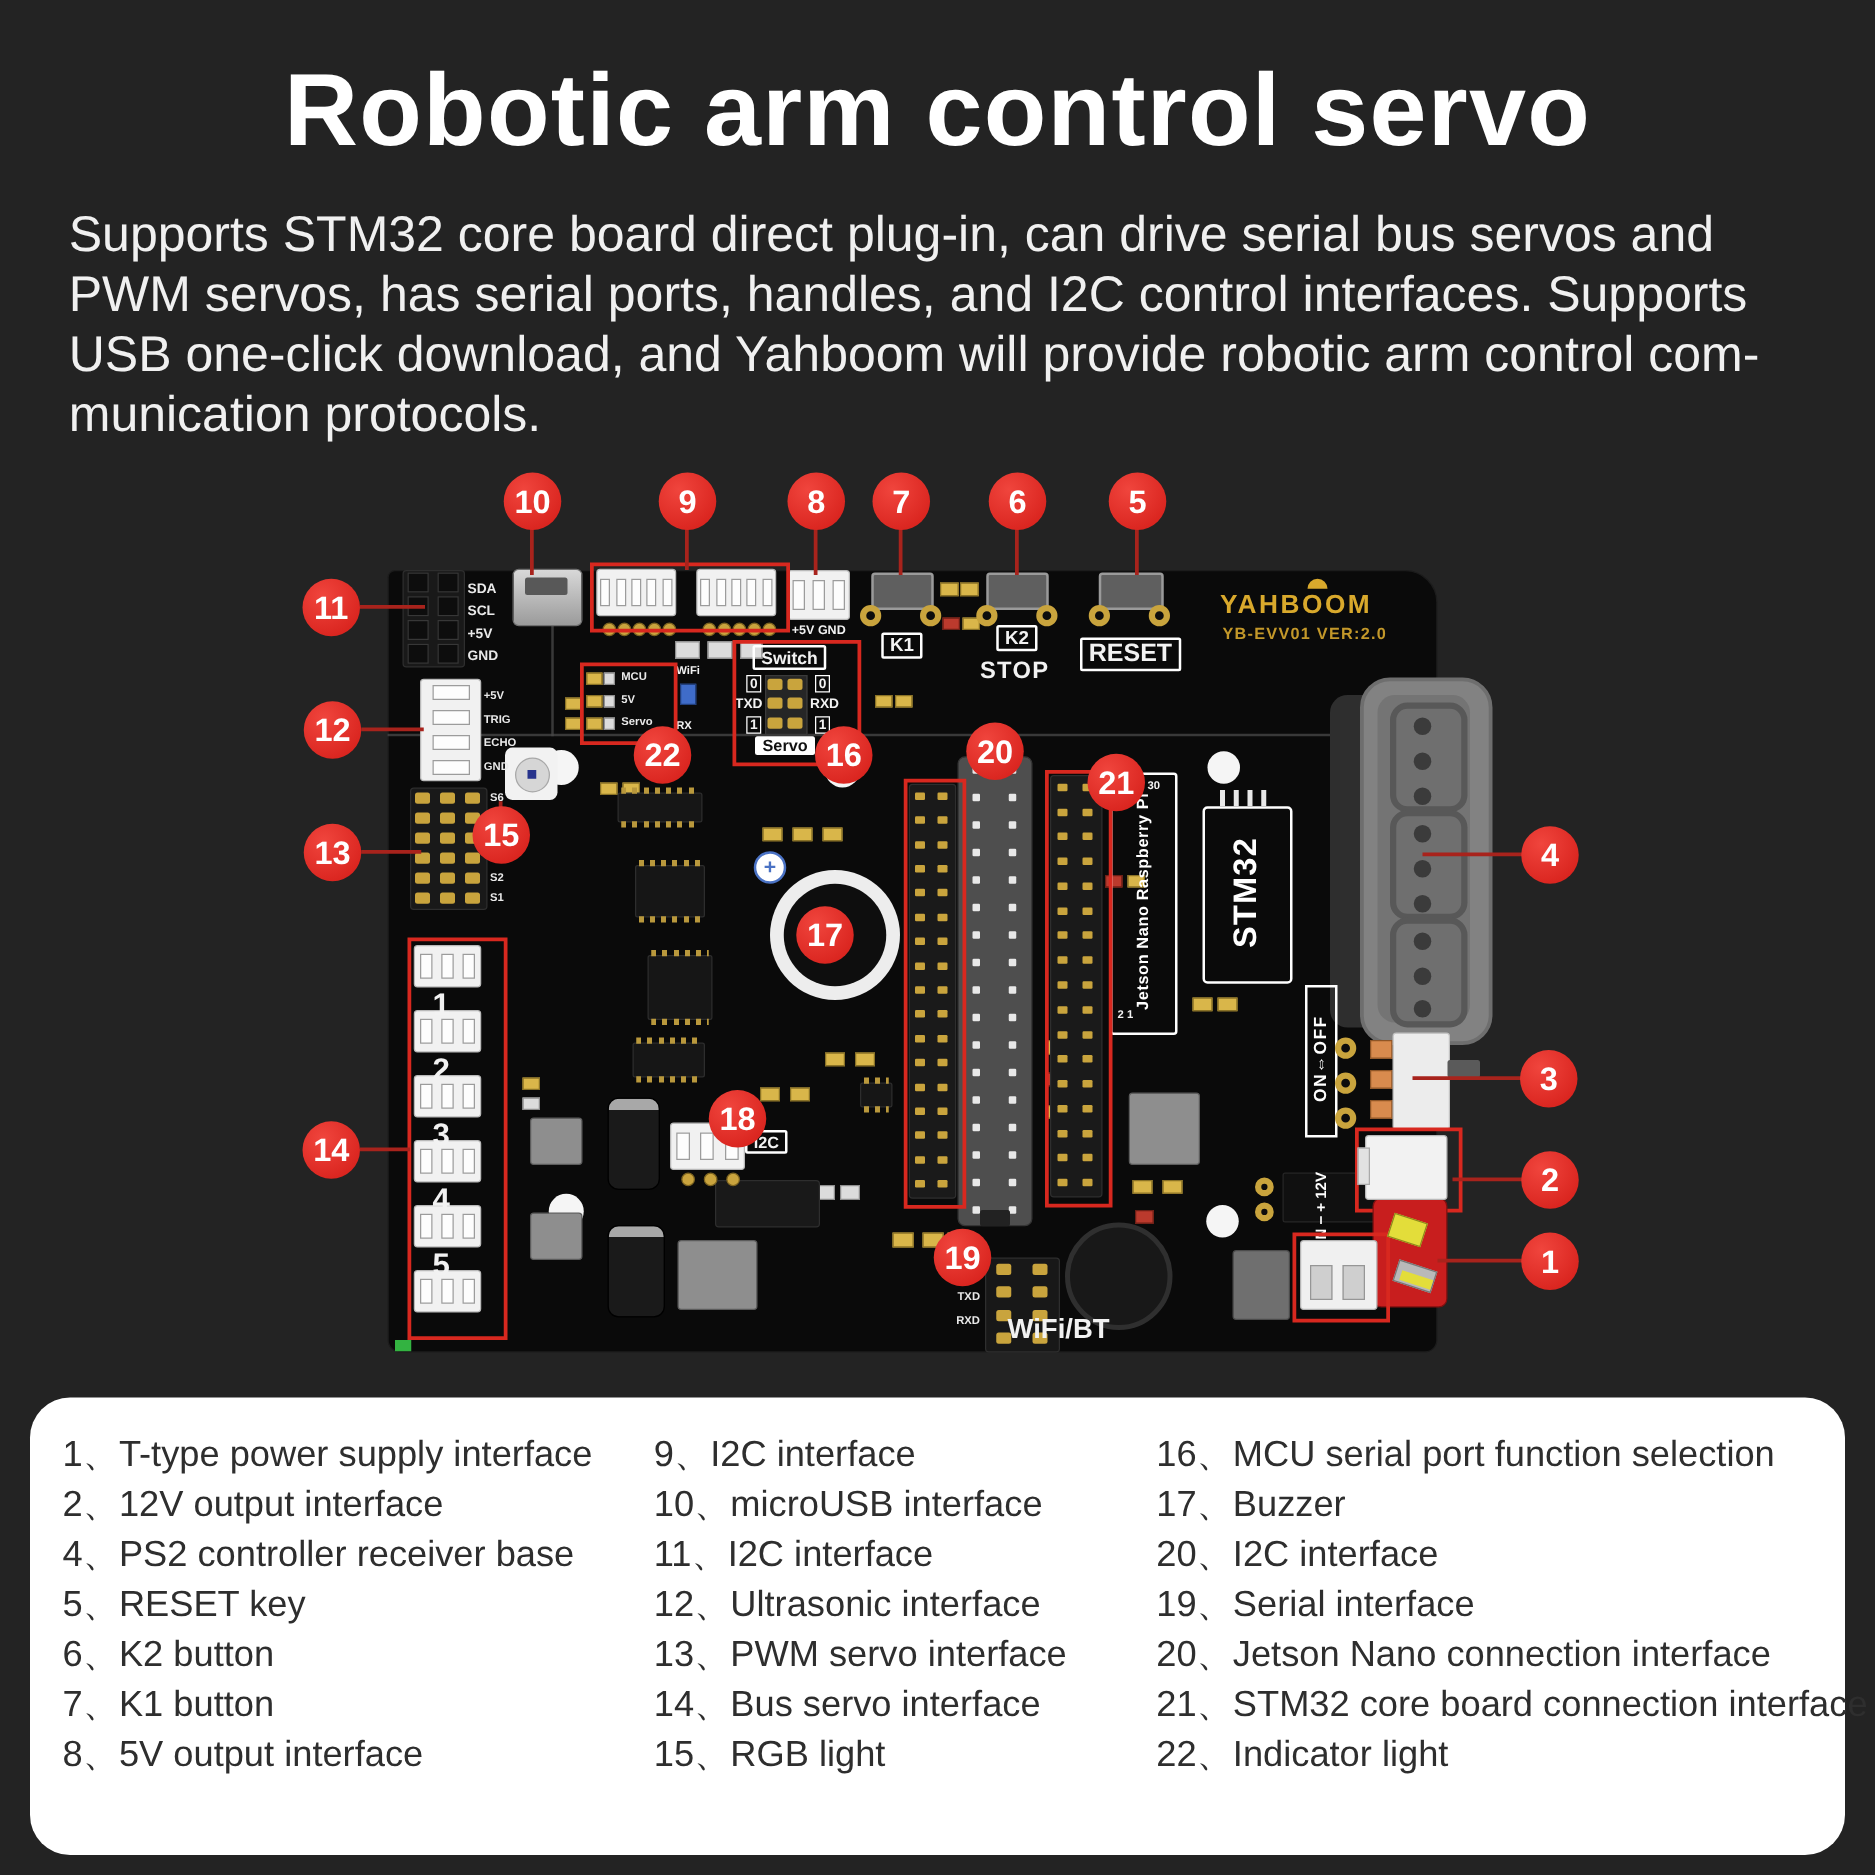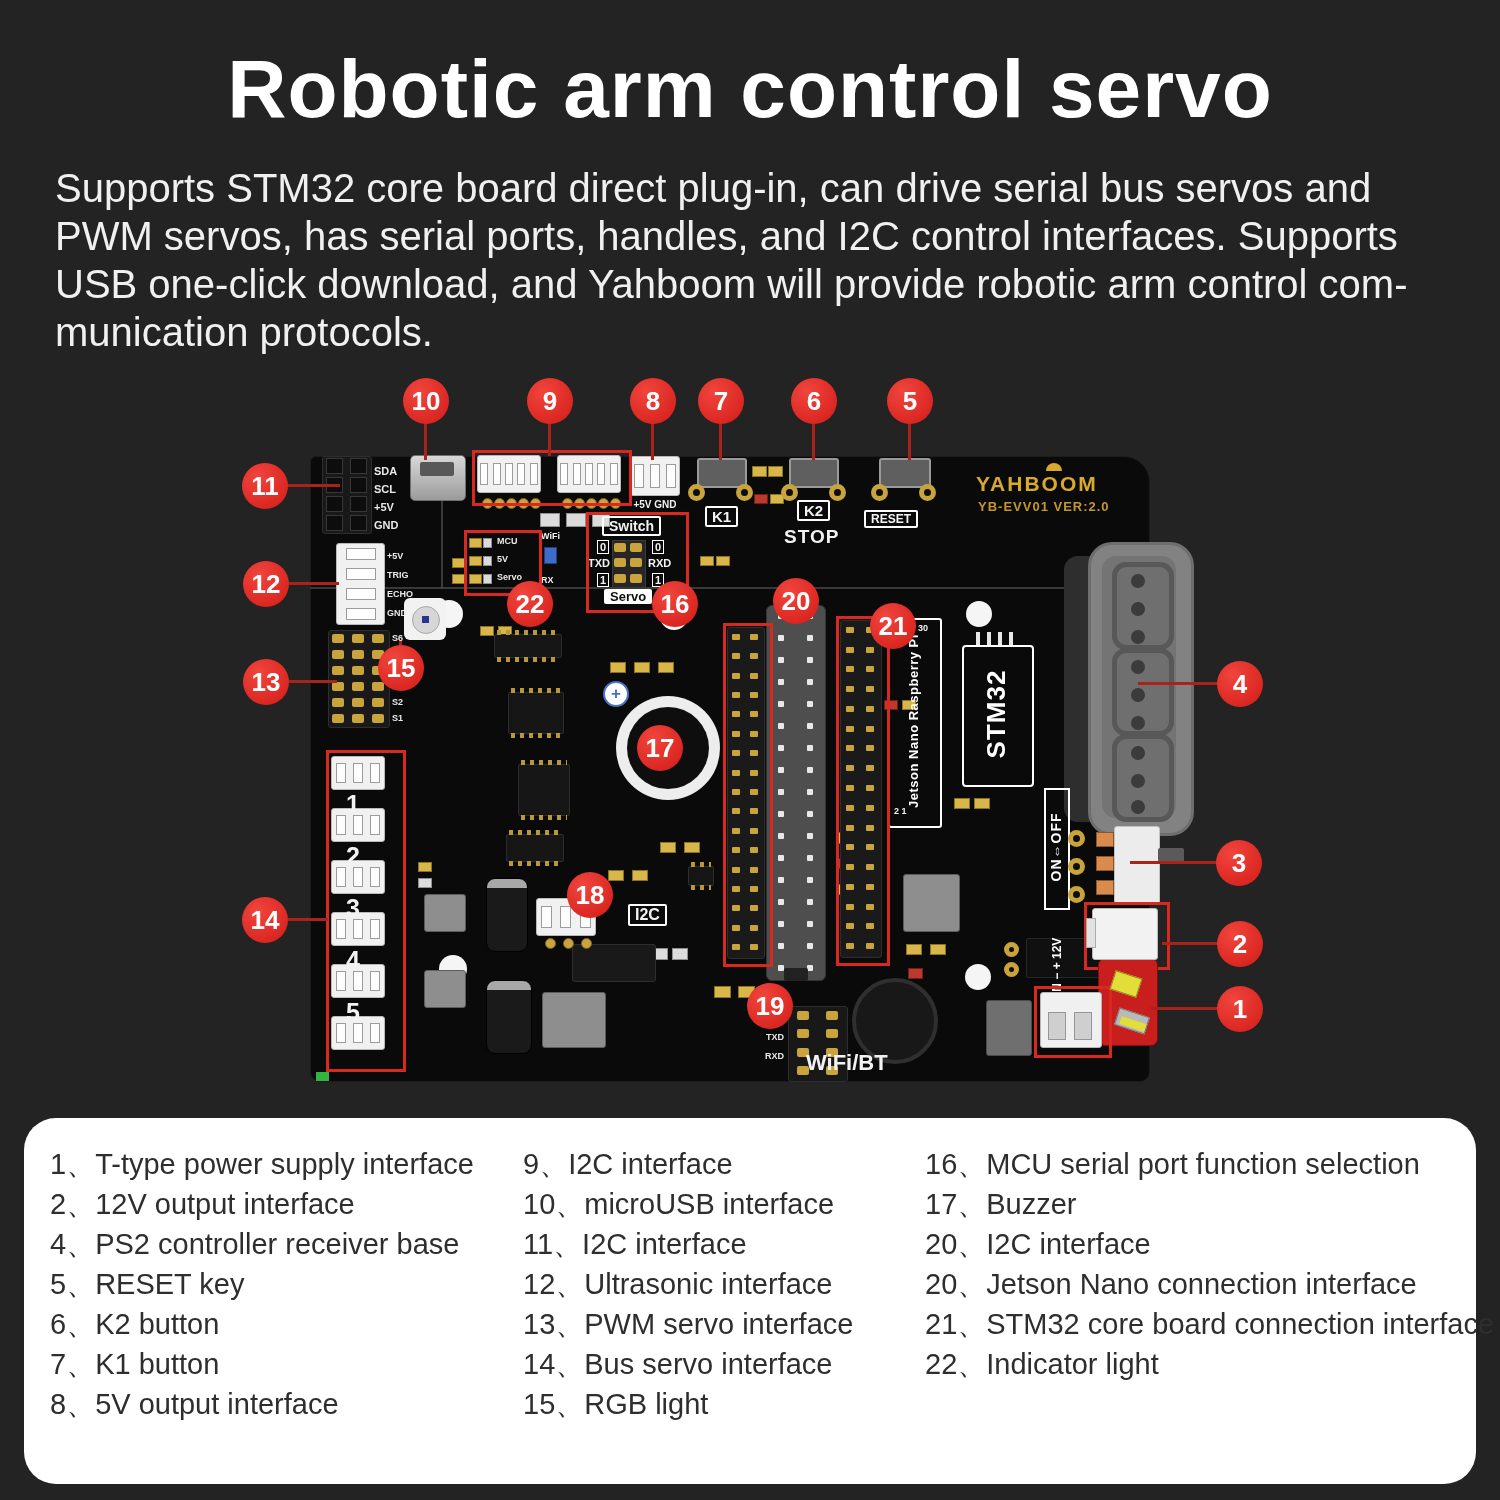--- a/index.html
+++ b/index.html
@@ -128,21 +128,21 @@
 
   <div class="btn" style="left:789px;top:458px;width:46px;height:26px;"></div>
   <div class="ring" style="left:781px;top:484px;width:7px;height:7px;"></div>
   <div class="ring" style="left:829px;top:484px;width:7px;height:7px;"></div>
   <div class="silktext" style="left:797px;top:500px;font-size:15px;"><span class="silkbox">K2</span></div>
   <div class="silktext" style="left:784px;top:526px;font-size:19px;letter-spacing:1px;">STOP</div>
 
   <div class="btn" style="left:879px;top:458px;width:48px;height:26px;"></div>
   <div class="ring" style="left:871px;top:484px;width:7px;height:7px;"></div>
   <div class="ring" style="left:919px;top:484px;width:7px;height:7px;"></div>
-  <div class="silktext" style="left:864px;top:510px;font-size:12px;"><span class="silkbox">RESET</span></div>
+  <div class="silktext" style="left:864px;top:510px;font-size:20px;"><span class="silkbox">RESET</span></div>
 
   <div class="abs" style="left:1046px;top:463px;width:16px;height:8px;background:#d9a92c;border-radius:8px 8px 0 0;z-index:12;"></div>
   <div class="silktext" style="left:976px;top:472px;font-size:21px;color:#d9a92c;letter-spacing:2px;">YAHBOOM</div>
   <div class="silktext" style="left:978px;top:499px;font-size:13px;color:#c3982a;letter-spacing:1px;">YB-EVV01  VER:2.0</div>
 
   <div class="conn" id="c12" style="left:336px;top:543px;width:47px;height:80px;grid-template-rows:repeat(4,1fr);">
       <div class="slot" style="width: 28px; height: 10px;"></div>
       <div class="slot" style="width: 28px; height: 10px;"></div>
       <div class="slot" style="width: 28px; height: 10px;"></div>
       <div class="slot" style="width: 28px; height: 10px;"></div>
@@ -266,21 +266,21 @@
 
   <div class="buzz-out" style="left:616px;top:696px;width:104px;height:104px;"></div>
   <div class="buzz-in" style="left:627px;top:707px;width:82px;height:82px;"></div>
   <div class="abs" style="left:603px;top:681px;width:22px;height:22px;background:#fff;border:2px solid #4a72c4;border-radius:50%;color:#4a72c4;font-weight:700;font-size:17px;line-height:21px;text-align:center;z-index:16;">+</div>
 
   <div class="conn" id="c18" style="left:536px;top:898px;width:58px;height:36px;grid-template-columns:repeat(3,1fr);">
       <div class="slot" style="width: 9px; height: 20px;"></div>
       <div class="slot" style="width: 9px; height: 20px;"></div>
       <div class="slot" style="width: 9px; height: 20px;"></div>
     </div>
-  <div class="silktext" style="left:628px;top:904px;font-size:16px;"><span class="silkbox">I2C</span></div>
+  <div class="silktext" style="left:596px;top:904px;font-size:13px;"><span class="silkbox">I2C</span></div>
 
   <div class="redbox" style="left:723px;top:623px;width:44px;height:338px;"></div>
   <div class="dkhdr" style="left:727px;top:627px;width:36px;height:330px;background:#1a1a1a;"></div>
   <div class="pingrid" id="h20l" style="left:727px;top:627px;width:36px;height:330px;grid-template:repeat(17,1fr)/repeat(2,1fr);">
       <div class="cell-au2"></div>
       <div class="cell-au2"></div>
       <div class="cell-au2"></div>
       <div class="cell-au2"></div>
       <div class="cell-au2"></div>
       <div class="cell-au2"></div>
@@ -597,17 +597,18 @@
       <div>11、I2C interface</div>
       <div>12、Ultrasonic interface</div>
       <div>13、PWM servo interface</div>
       <div>14、Bus servo interface</div>
       <div>15、RGB light</div>
     </div>
   <div class="lcol" id="lc3" style="left:925px;">
       <div>16、MCU serial port function selection</div>
       <div>17、Buzzer</div>
       <div>20、I2C interface</div>
+      <div>19、Serial interface</div>
       <div>20、Jetson Nano connection interface</div>
       <div>21、STM32 core board connection interface</div>
       <div>22、Indicator light</div>
     </div>
 </div>
 
 </body></html>

